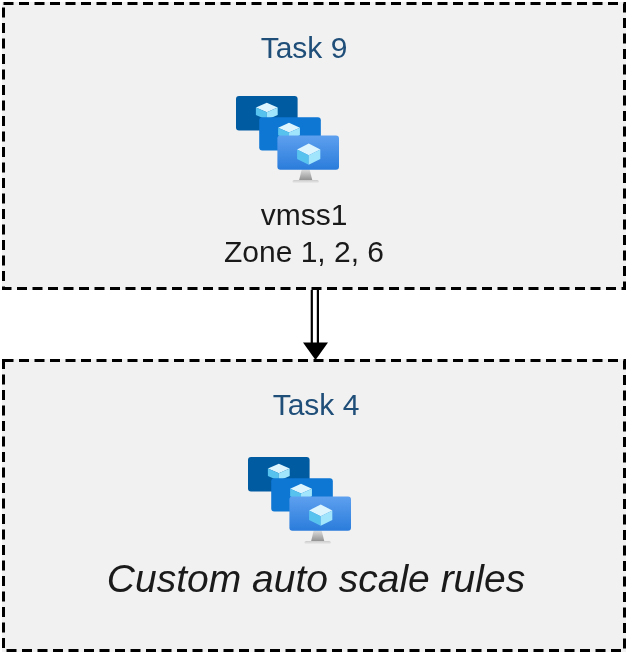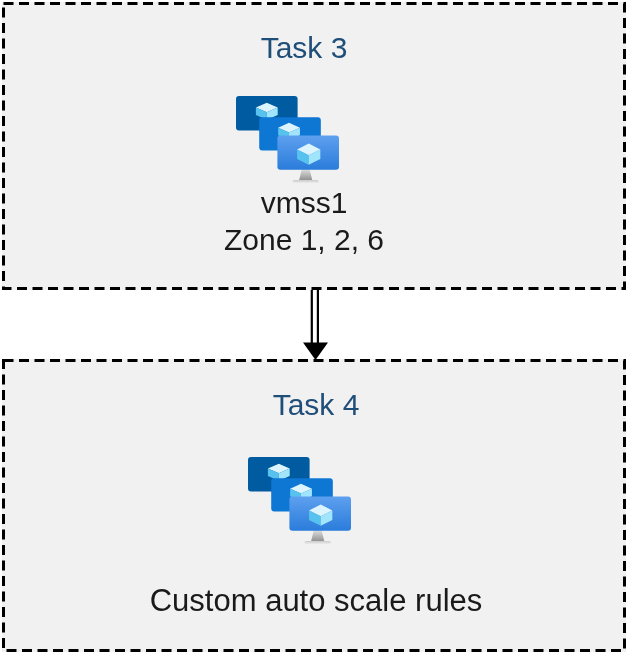--- a/index.html
+++ b/index.html
@@ -38,22 +38,22 @@
   }
   .vmss-icon { display: block; }
   .box-top    .vmss-icon { margin-top: 30px; margin-right: 34px; }
   .box-bottom .vmss-icon { margin-top: 34px; margin-right: 34px; }
   .box-line {
     font-size: 30px;
     line-height: 37px;
     color: #1a1a1a;
     white-space: nowrap;
   }
-  .box-top .box-line.first { margin-top: 1px; }
-  .box-bottom .box-line.first { margin-top: 38px; font-size: 31px; }
+  .box-top .box-line.first { margin-top: 13px; }
+  .box-bottom .box-line.first { margin-top: 16px; font-size: 39px; font-style: italic; }
   .arrow {
     position: absolute;
     left: 300px;
     top: 290px;
   }
   .defs-svg { position: absolute; width: 0; height: 0; }
 </style>
 </head>
 <body>
 
@@ -93,21 +93,21 @@
         <polygon points="60.5,52.8 72,58.6 72,68 60.5,62.2" fill="#58C2EF"></polygon>
         <polygon points="72,58.6 83.5,52.8 83.5,62.2 72,68" fill="#A0E5FB"></polygon>
       </symbol>
     </defs>
   </svg>
 
   <div class="task-box box-top">
     <svg class="border-svg" width="624" height="288">
       <rect x="1.5" y="1.5" width="621" height="285" fill="none" stroke="#000000" stroke-width="3" stroke-dasharray="10 5.5"></rect>
     </svg>
-    <div class="box-title">Task 3</div>
+    <div class="box-title">Task 9</div>
     <svg class="vmss-icon" width="103" height="87" viewBox="0 0 102 86">
       <use href="#vmss"></use>
     </svg>
     <div class="box-line first">vmss1</div>
     <div class="box-line">Zone 1, 2, 6</div>
   </div>
 
   <svg class="arrow" width="31" height="70" viewBox="0 0 31 70">
     <rect x="10.7" y="0" width="2.2" height="56" fill="#000000"></rect>
     <rect x="16.8" y="0" width="2.2" height="56" fill="#000000"></rect>

